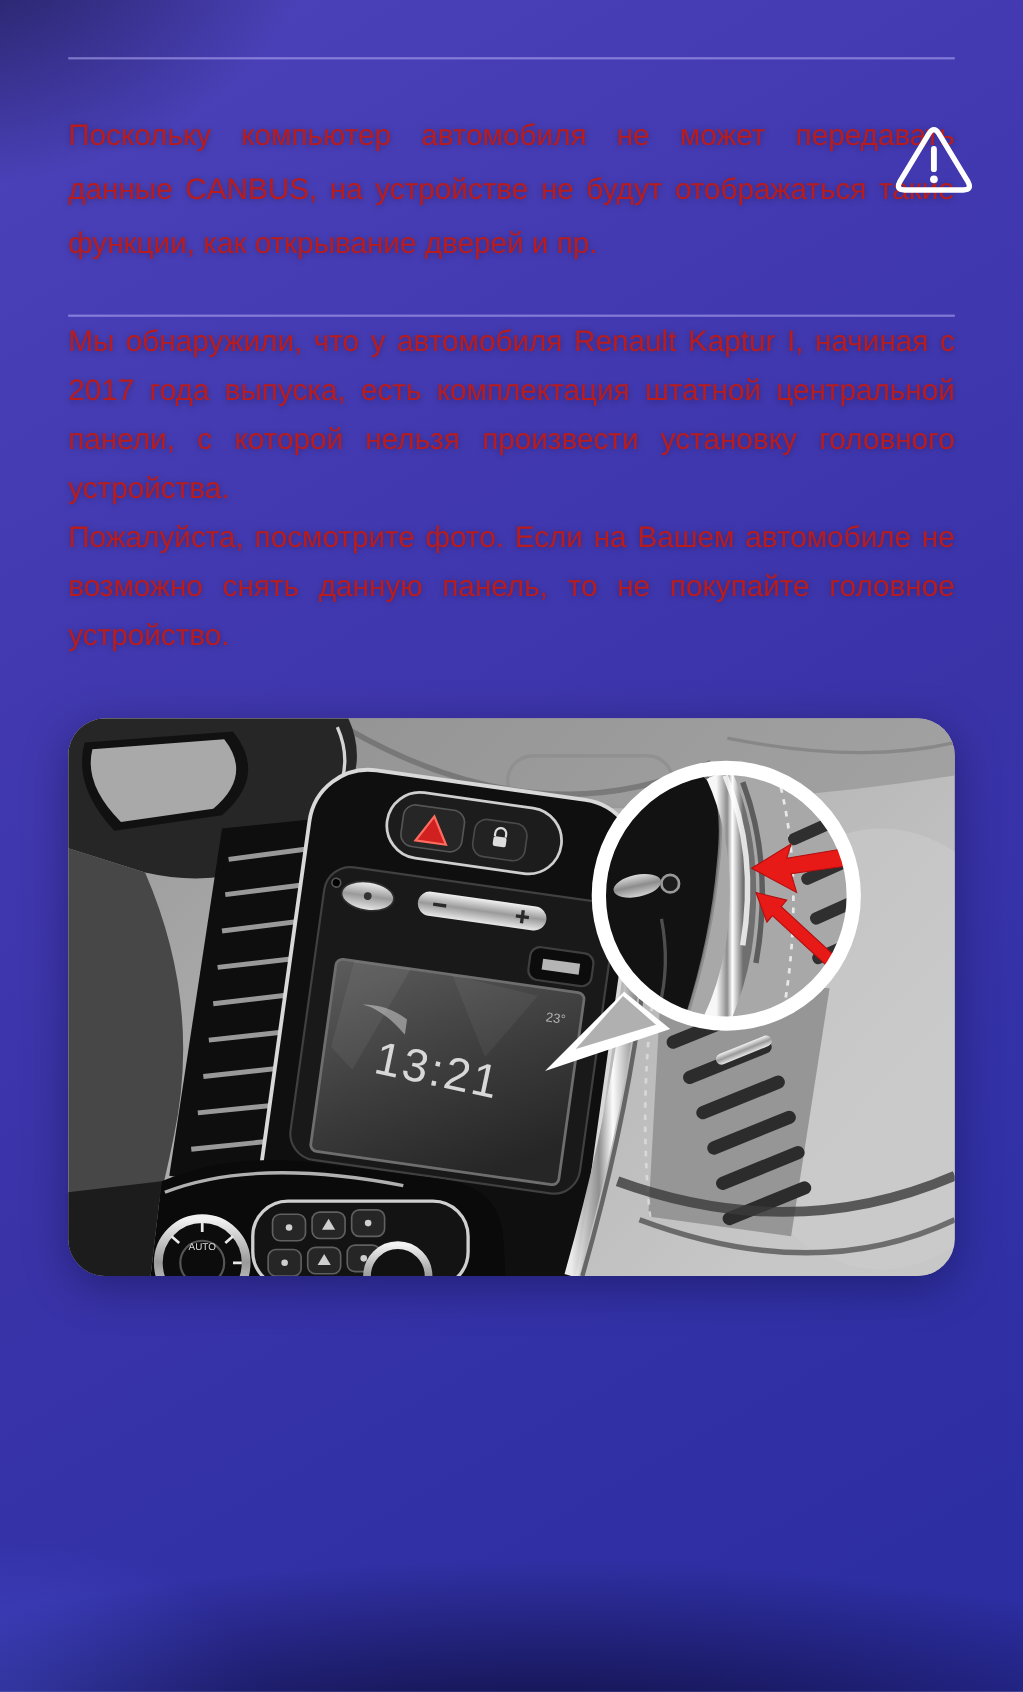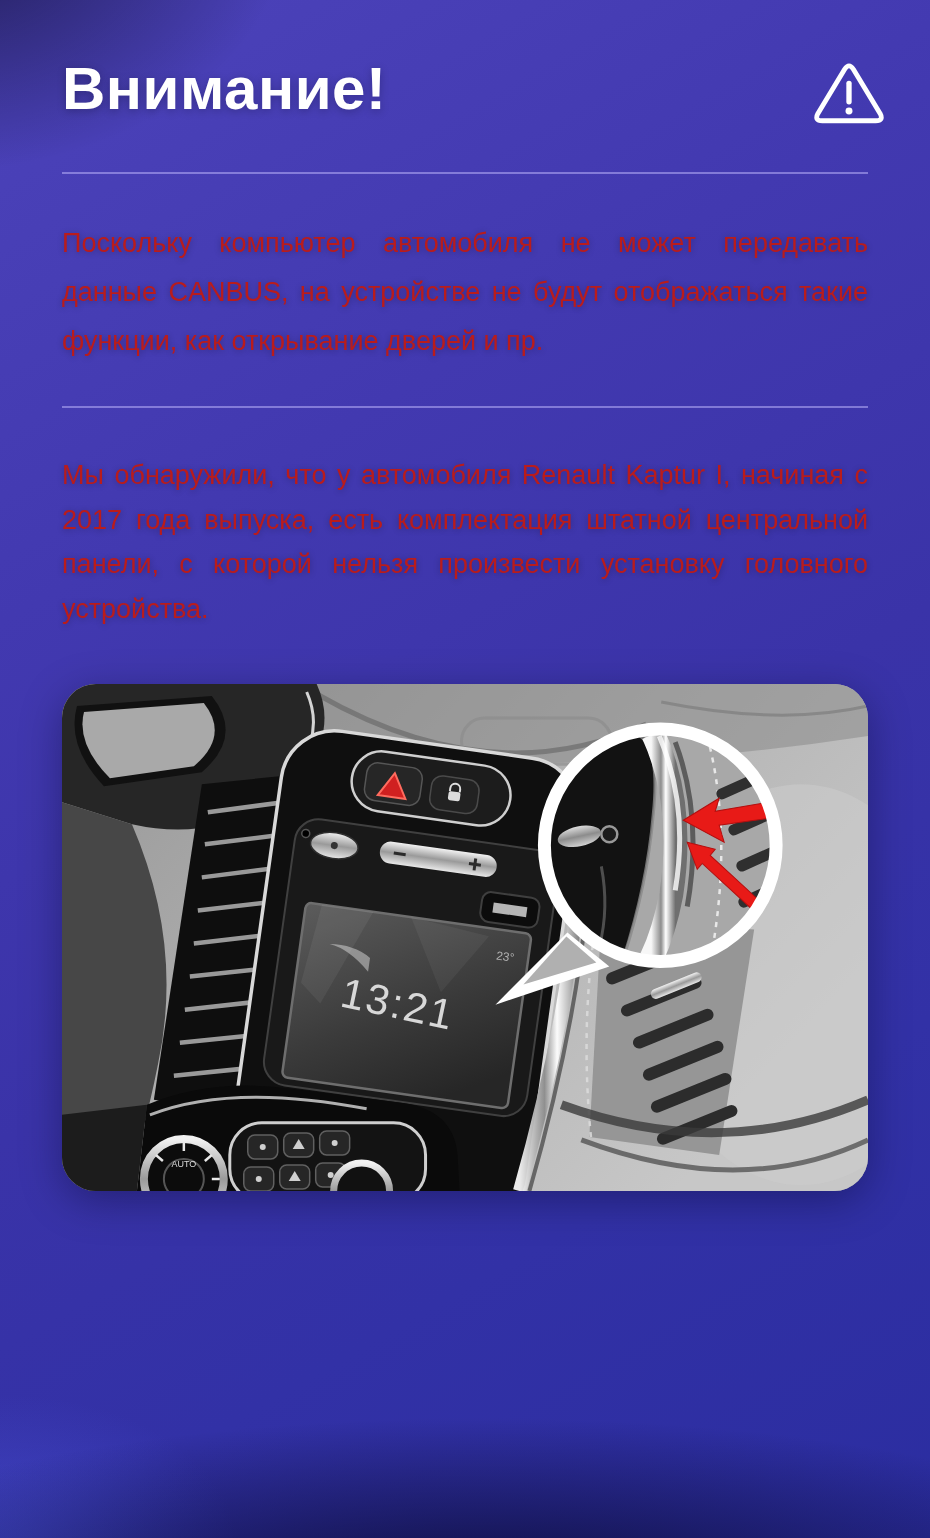--- a/index.html
+++ b/index.html
@@ -22,50 +22,50 @@
   .warn-icon{position:absolute;top:62px;right:46px;width:70px;height:66px;}
   .divider{height:2px;background:rgba(196,188,255,0.5);border:none;margin:0;}
   .divider.d1{margin-top:52px;}
   .divider.d2{margin-top:40px;}
   p.body-text{
     margin:0;color:#b91c1c;font-size:27px;
     text-align:justify;text-justify:inter-word;
     text-shadow:0 1px 6px rgba(0,0,20,.28);
   }
   .p1{margin-top:45px !important;line-height:49px;}
-  .block2{margin-top:45px;}
+  .block2{}
   .block2 p{line-height:44.5px;}
   .photo{
     margin-top:53px;width:806px;height:507px;border-radius:34px;overflow:hidden;
     position:relative;background:#9d9d9d;box-shadow:0 10px 40px rgba(0,0,30,.35);
   }
   .photo svg{display:block;width:100%;height:100%;}
 </style>
 </head>
 <body>
 
 <div class="page">
 
   <svg class="warn-icon" viewBox="0 0 72 68">
     <path d="M31.5,7.5 Q36,0.5 40.5,7.5 L68,53 Q72,60.5 63.5,60.5 L8.5,60.5 Q0,60.5 4,53 Z" fill="none" stroke="#ffffff" stroke-width="5" stroke-linejoin="round"></path>
     <line x1="36" y1="22" x2="36" y2="41" stroke="#ffffff" stroke-width="5.5" stroke-linecap="round"></line>
     <circle cx="36" cy="50.5" r="3.6" fill="#ffffff"></circle>
   </svg>
 
   <div class="content">
-    <h1 class="title">Внимание!</h1>
 
     <div class="divider d1"></div>
 
     <p class="body-text p1">Поскольку компьютер автомобиля не может передавать данные CANBUS, на устройстве не будут отображаться такие функции, как открывание дверей и пр.</p>
 
     <div class="divider d2"></div>
 
     <div class="block2">
       <p class="body-text">Мы обнаружили, что у автомобиля Renault Kaptur I, начиная с 2017 года выпуска, есть комплектация штатной центральной панели, с которой нельзя произвести установку головного устройства.</p>
+      <p class="body-text">Пожалуйста, посмотрите  фото. Если на Вашем автомобиле не возможно снять данную панель, то не покупайте головное устройство.</p>
     </div>
 
     <figure class="photo" style="margin:53px 0 0 0;">
       <svg viewBox="0 0 807 506" preserveAspectRatio="none">
         <defs>
           <linearGradient id="dashGrad" x1="0" y1="0" x2="1" y2="0.6">
             <stop offset="0" stop-color="#969696"></stop>
               <stop offset="0.55" stop-color="#b3b3b3"></stop>
               <stop offset="1" stop-color="#c7c7c7"></stop>
           </linearGradient>

